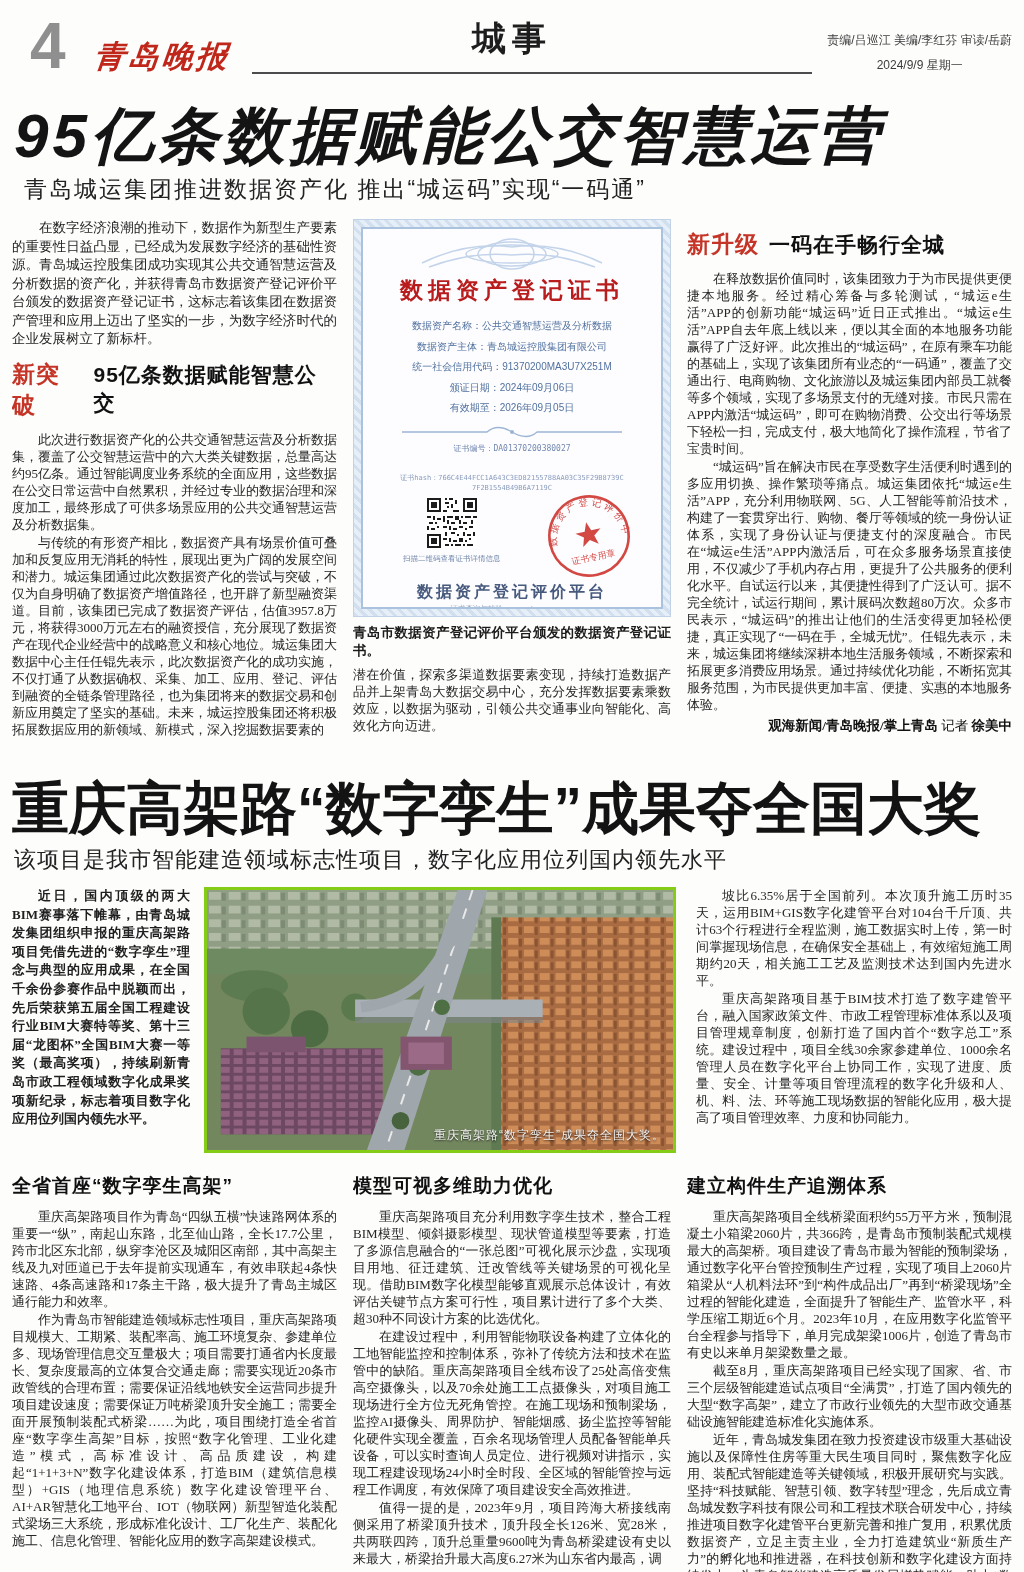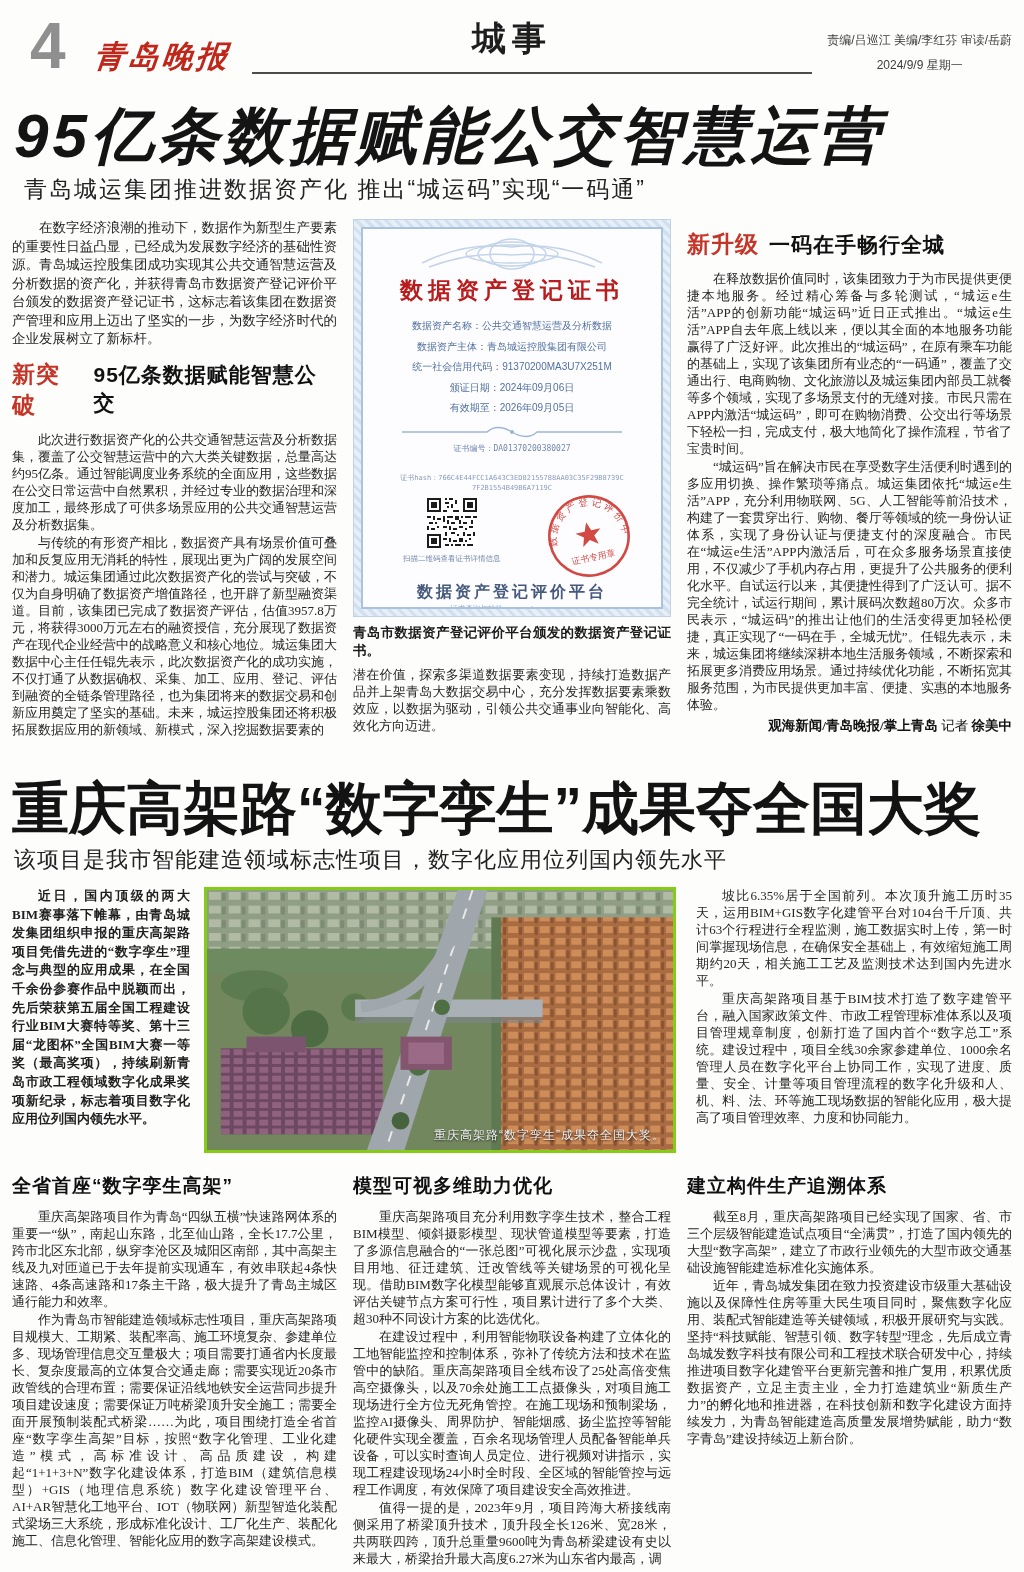--- a/index.html
+++ b/index.html
@@ -294,20 +294,21 @@
         <p class="body">作为青岛市智能建造领域标志性项目，重庆高架路项目规模大、工期紧、装配率高、施工环境复杂、参建单位多、现场管理信息交互量极大；项目需要打通省内长度最长、复杂度最高的立体复合交通走廊；需要实现近20条市政管线的合理布置；需要保证沿线地铁安全运营同步提升项目建设速度；需要保证万吨桥梁顶升安全施工；需要全面开展预制装配式桥梁……为此，项目围绕打造全省首座“数字孪生高架”目标，按照“数字化管理、工业化建造”模式，高标准设计、高品质建设，构建起“1+1+3+N”数字化建设体系，打造BIM（建筑信息模型）+GIS（地理信息系统）数字化建设管理平台、AI+AR智慧化工地平台、IOT（物联网）新型智造化装配式梁场三大系统，形成标准化设计、工厂化生产、装配化施工、信息化管理、智能化应用的数字高架建设模式。</p>
       </div>
       <div class="col col-2">
         <div class="a2-sec-title">模型可视多维助力优化</div>
         <p class="body">重庆高架路项目充分利用数字孪生技术，整合工程BIM模型、倾斜摄影模型、现状管道模型等要素，打造了多源信息融合的“一张总图”可视化展示沙盘，实现项目用地、征迁建筑、迁改管线等关键场景的可视化呈现。借助BIM数字化模型能够直观展示总体设计，有效评估关键节点方案可行性，项目累计进行了多个大类、超30种不同设计方案的比选优化。</p>
         <p class="body">在建设过程中，利用智能物联设备构建了立体化的工地智能监控和控制体系，弥补了传统方法和技术在监管中的缺陷。重庆高架路项目全线布设了25处高倍变焦高空摄像头，以及70余处施工工点摄像头，对项目施工现场进行全方位无死角管控。在施工现场和预制梁场，监控AI摄像头、周界防护、智能烟感、扬尘监控等智能化硬件实现全覆盖，百余名现场管理人员配备智能单兵设备，可以实时查询人员定位、进行视频对讲指示，实现工程建设现场24小时全时段、全区域的智能管控与远程工作调度，有效保障了项目建设安全高效推进。</p>
         <p class="body">值得一提的是，2023年9月，项目跨海大桥接线南侧采用了桥梁顶升技术，顶升段全长126米、宽28米，共两联四跨，顶升总重量9600吨为青岛桥梁建设有史以来最大，桥梁抬升最大高度6.27米为山东省内最高，调</p>
       </div>
       <div class="col col-3">
         <div class="a2-sec-title">建立构件生产追溯体系</div>
+        <p class="body">重庆高架路项目全线桥梁面积约55万平方米，预制混凝土小箱梁2060片，共366跨，是青岛市预制装配式规模最大的高架桥。项目建设了青岛市最为智能的预制梁场，通过数字化平台管控预制生产过程，实现了项目上2060片箱梁从“人机料法环”到“构件成品出厂”再到“桥梁现场”全过程的智能化建造，全面提升了智能生产、监管水平，科学压缩工期近6个月。2023年10月，在应用数字化监管平台全程参与指导下，单月完成架梁1006片，创造了青岛市有史以来单月架梁数量之最。</p>
         <p class="body">截至8月，重庆高架路项目已经实现了国家、省、市三个层级智能建造试点项目“全满贯”，打造了国内领先的大型“数字高架”，建立了市政行业领先的大型市政交通基础设施智能建造标准化实施体系。</p>
         <p class="body">近年，青岛城发集团在致力投资建设市级重大基础设施以及保障性住房等重大民生项目同时，聚焦数字化应用、装配式智能建造等关键领域，积极开展研究与实践。坚持“科技赋能、智慧引领、数字转型”理念，先后成立青岛城发数字科技有限公司和工程技术联合研发中心，持续推进项目数字化建管平台更新完善和推广复用，积累优质数据资产，立足主责主业，全力打造建筑业“新质生产力”的孵化地和推进器，在科技创新和数字化建设方面持续发力，为青岛智能建造高质量发展增势赋能，助力“数字青岛”建设持续迈上新台阶。</p>
 
       </div>
     </div>
   </div>
 
 </div>
 
 </body></html>

